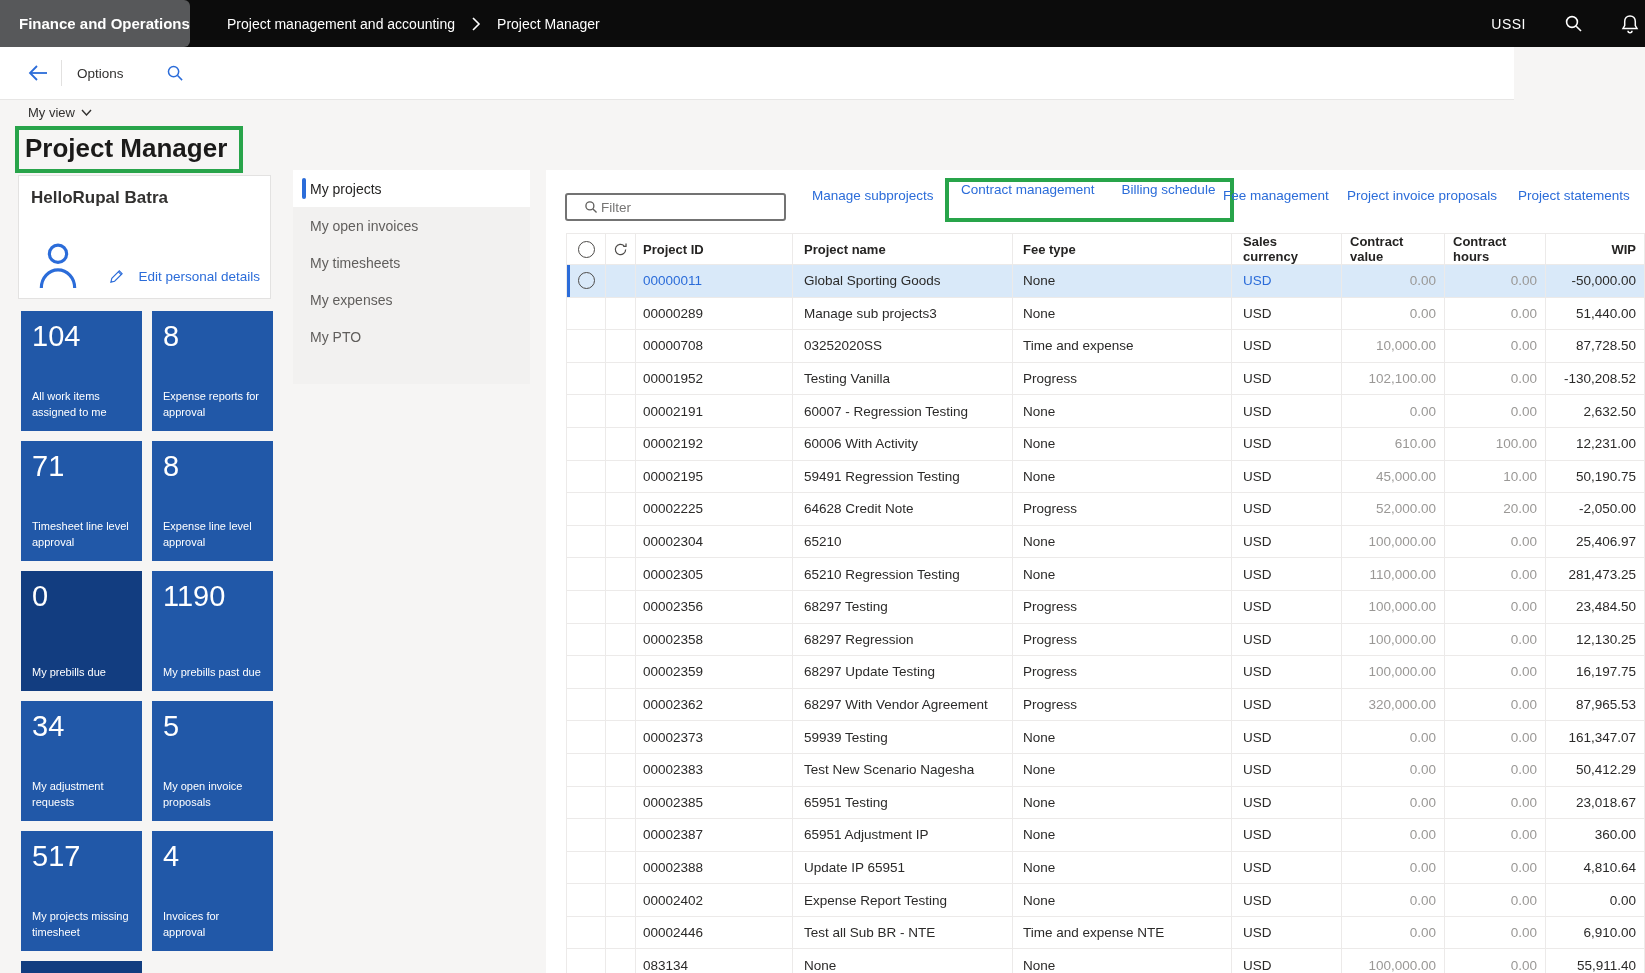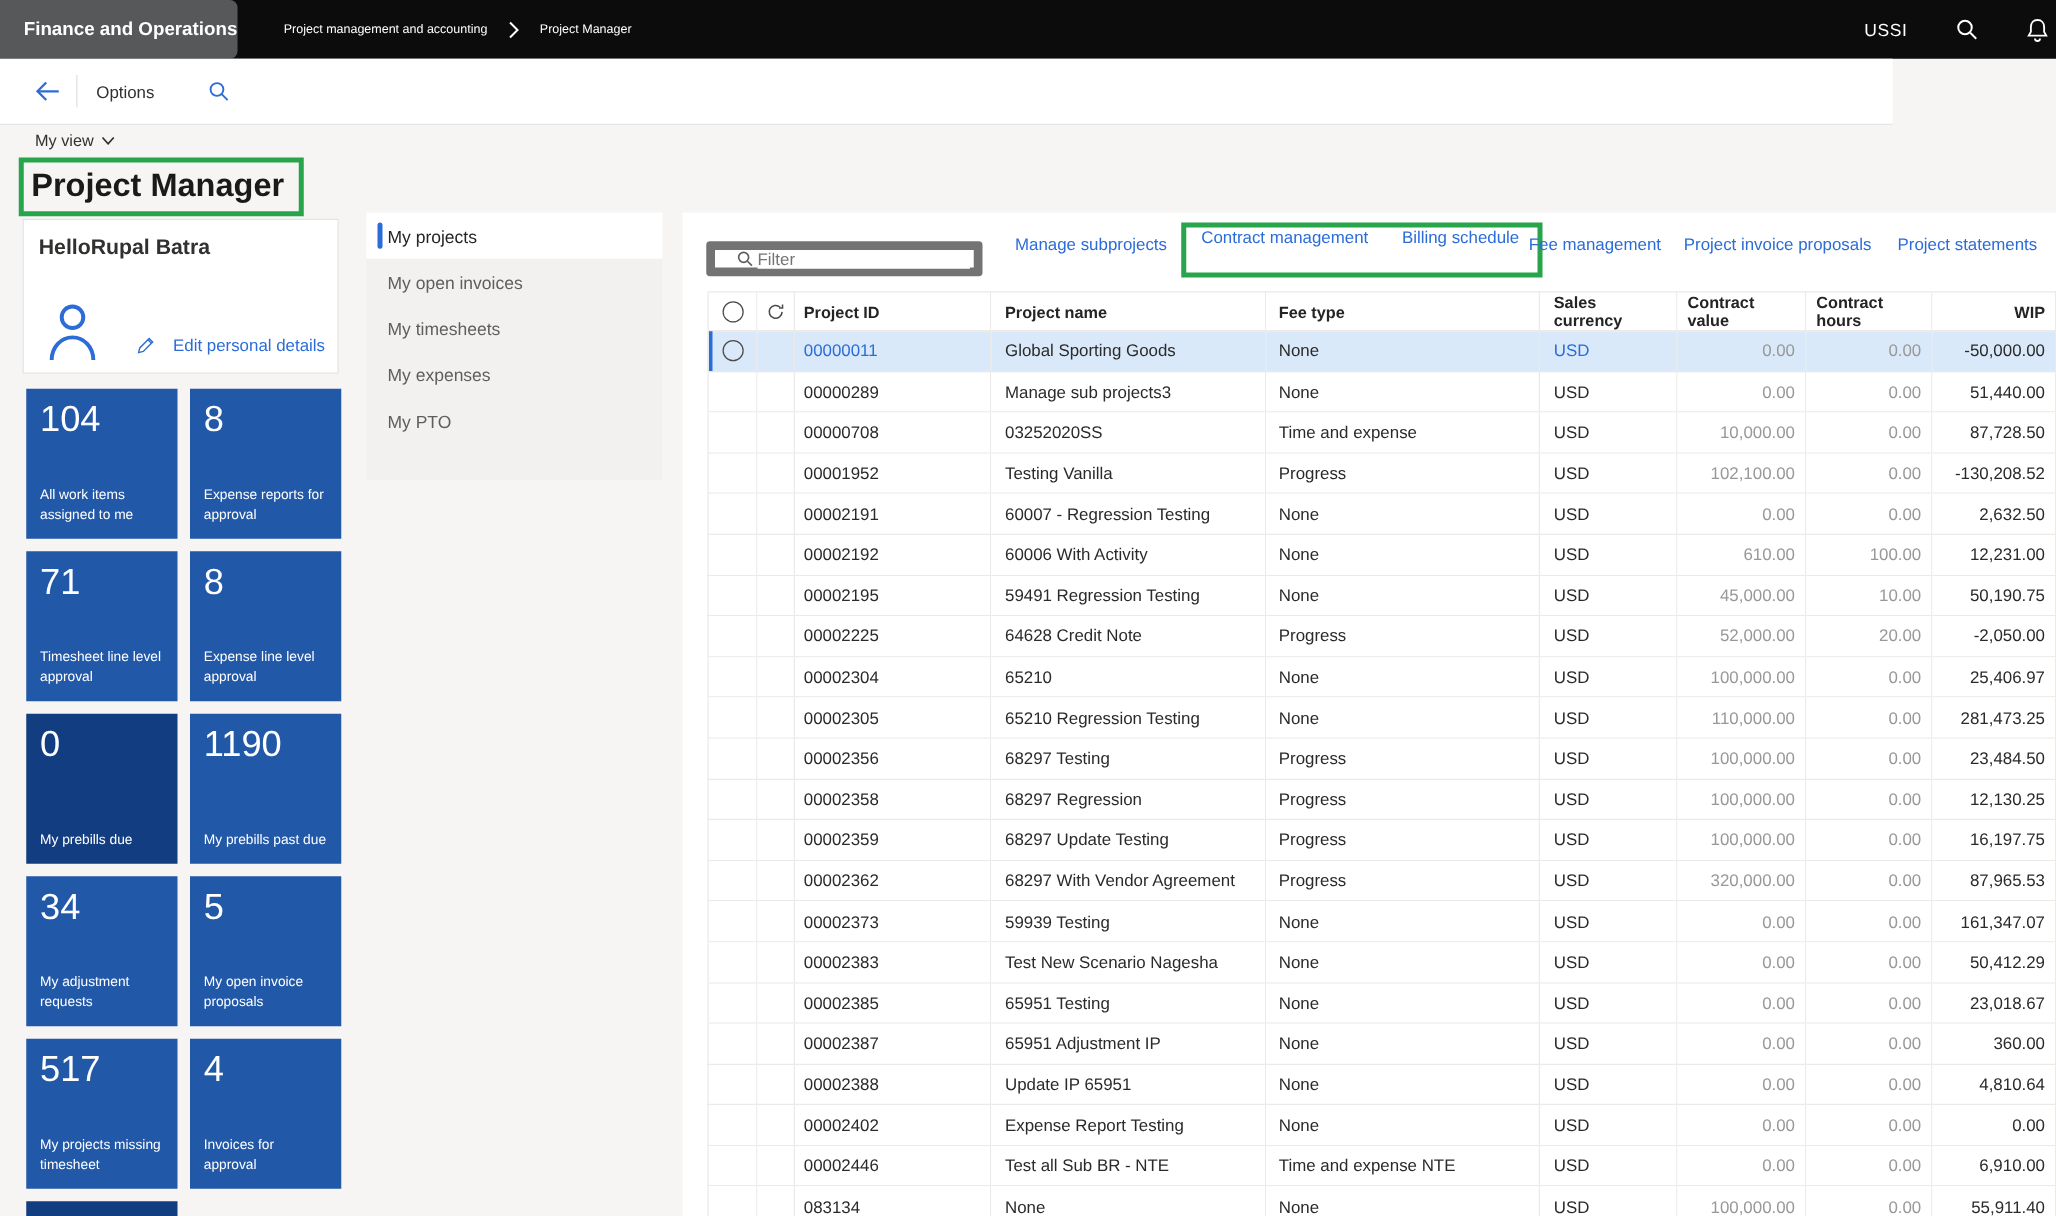--- a/index.html
+++ b/index.html
@@ -7,21 +7,21 @@
     --topbar:#0c0c0c; --brandtab:#57585a; --selrow:#d9e9f9;
     --ink:#2b2a29; --ink2:#605e5c; --numgray:#9a9896; --line:#eceae9;
   }
   *{box-sizing:border-box;margin:0;padding:0;font-family:"Liberation Sans",sans-serif;}
   html,body{width:1645px;height:973px;overflow:hidden;background:#f6f5f4;position:relative;}
   svg{display:block;}
 
   
   .topbar{position:absolute;left:0;top:0;width:1645px;height:47px;background:var(--topbar);display:flex;align-items:center;color:#fff;}
   .brand-tab{width:190px;height:47px;background:var(--brandtab);border-radius:0 6px 6px 0;display:flex;align-items:center;padding-left:19px;font-size:15px;font-weight:bold;cursor:pointer;}
-  .breadcrumb{display:flex;align-items:center;margin-left:37px;font-size:10px;}
+  .breadcrumb{display:flex;align-items:center;margin-left:37px;font-size:14px;}
   .crumb{cursor:pointer;}
   .crumb-sep{margin:0 16px;}
   .topbar-right{margin-left:auto;display:flex;align-items:center;gap:38px;padding-right:6px;}
   .company{font-size:14px;cursor:pointer;letter-spacing:.5px;}
 
   
   .actionbar{position:absolute;left:0;top:47px;width:1514px;height:53px;background:#fff;border-bottom:1px solid #e7e6e5;display:flex;align-items:center;}
   .back-btn{margin-left:27px;cursor:pointer;}
   .vdiv{width:1px;height:26px;background:#e2e1e0;margin:0 15px 0 12px;}
   .options{font-size:13.5px;color:#323130;cursor:pointer;}
@@ -48,21 +48,21 @@
   .partial-tile{position:absolute;left:21px;top:961px;width:121px;height:12px;background:var(--tile-dark);}
 
   
   .nav-panel{position:absolute;left:293px;top:170px;width:237px;height:214px;background:#f2f1f0;}
   .nav-item{height:37px;display:flex;align-items:center;padding-left:17px;font-size:14px;color:var(--ink2);cursor:pointer;position:relative;}
   .nav-item.selected{background:#fff;color:#252423;}
   .nav-item.selected::before{content:"";position:absolute;left:9px;top:8px;width:4px;height:21px;border-radius:2px;background:var(--accent);}
 
   
   .main{position:absolute;left:546px;top:170px;width:1099px;height:803px;background:#fff;overflow:hidden;}
-  .filter-box{position:absolute;left:19px;top:23px;width:221px;height:28px;border:7px solid #737373;border-radius:3px;display:flex;align-items:center;padding-left:17px;gap:3px;background:#fff;}
+  .filter-box{position:absolute;left:19px;top:23px;width:221px;height:28px;border:2px solid #737373;border-radius:3px;display:flex;align-items:center;padding-left:17px;gap:3px;background:#fff;}
   .filter-box input{border:none;outline:none;font-size:13.5px;width:170px;color:#323130;}
   .filter-box input::placeholder{color:#767574;}
   .plink{position:absolute;top:18px;font-size:13.5px;color:var(--accent);text-decoration:none;white-space:nowrap;cursor:pointer;}
   .links-box{position:absolute;left:399px;top:8px;height:44px;display:flex;gap:27px;padding:0 15px 0 12px;}
   .links-box .plink{position:static;}
 
   .grid{position:absolute;left:20px;top:63px;width:1079px;display:grid;
         grid-template-columns:40px 30px 157px 220px 219px 110px 103px 101px 99px;
         grid-template-rows:32px;grid-auto-rows:32.6px;font-size:13.5px;color:var(--ink);}
   .hcell{border-top:1px solid var(--line);border-bottom:1px solid var(--line);border-right:1px solid var(--line);

